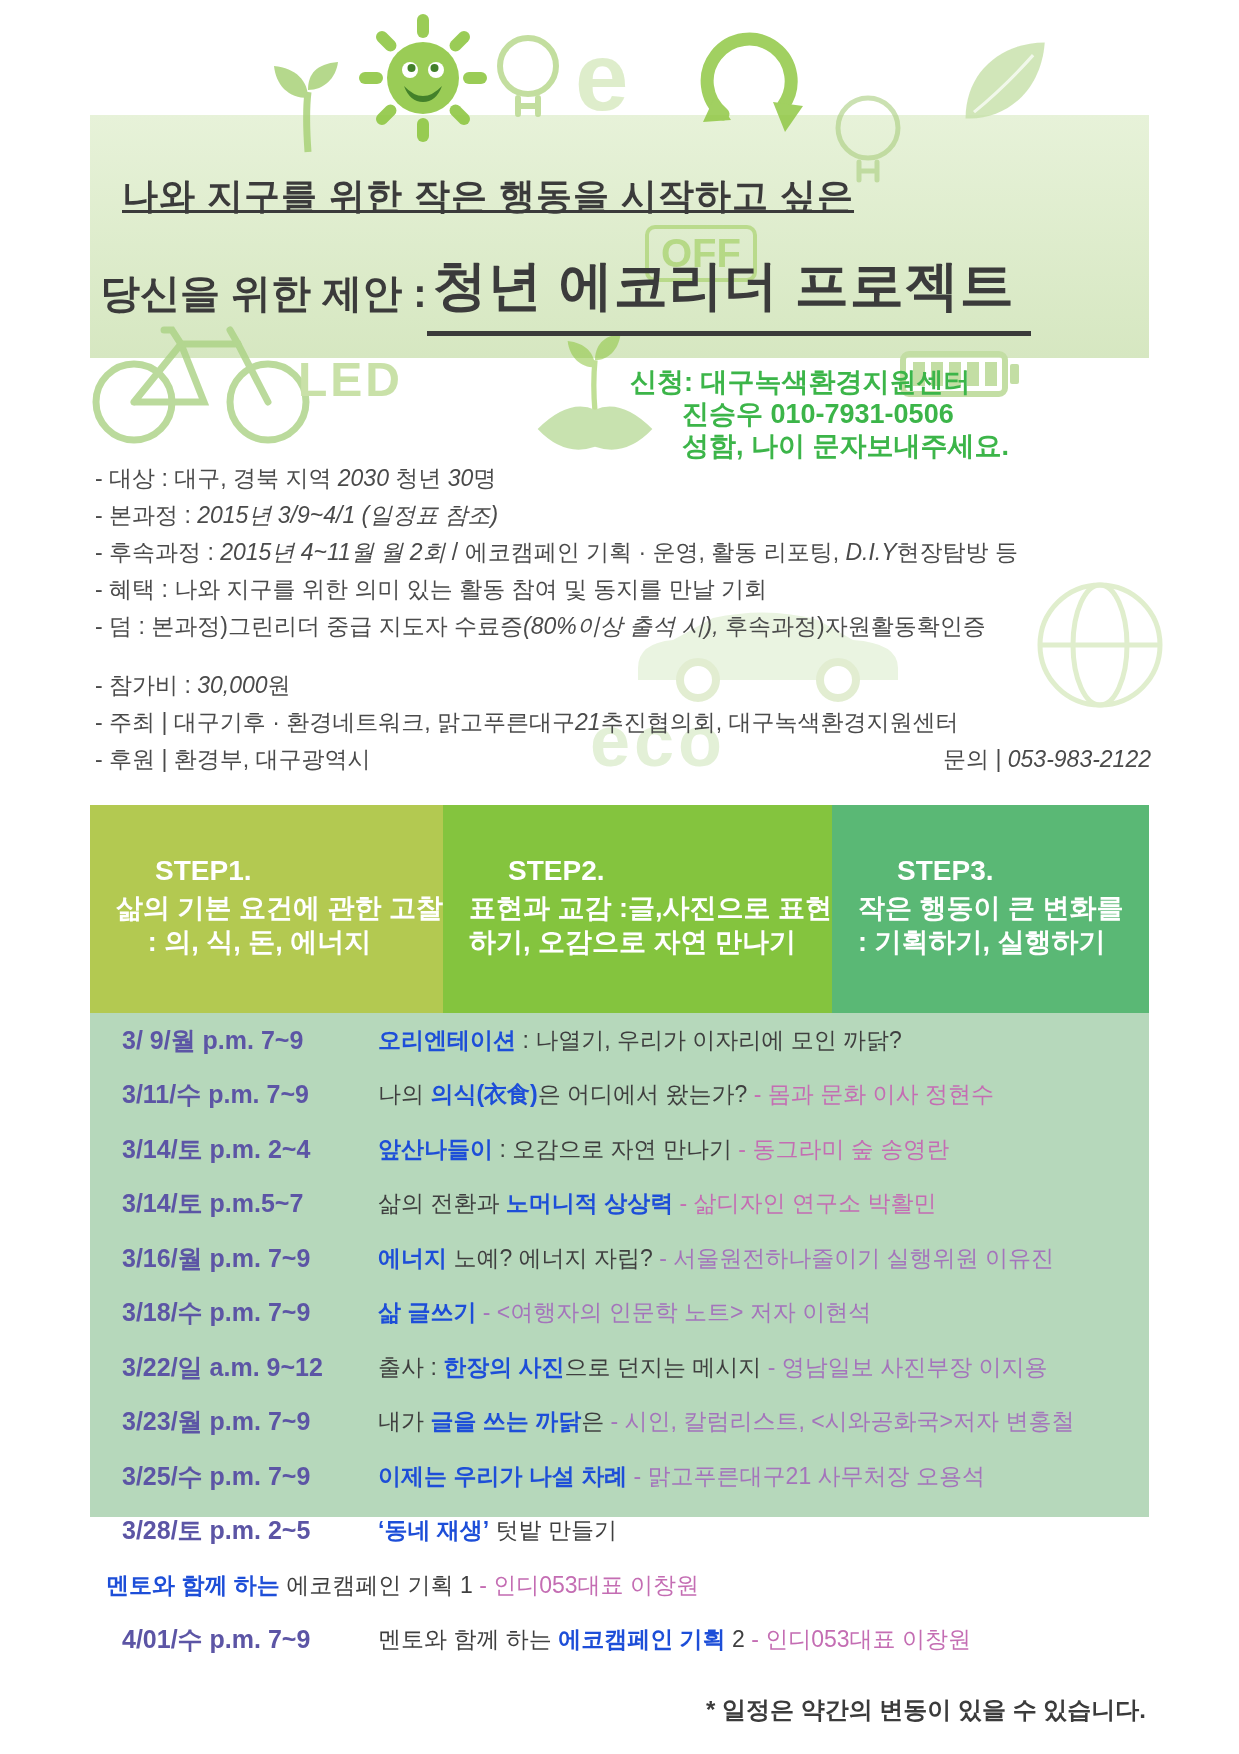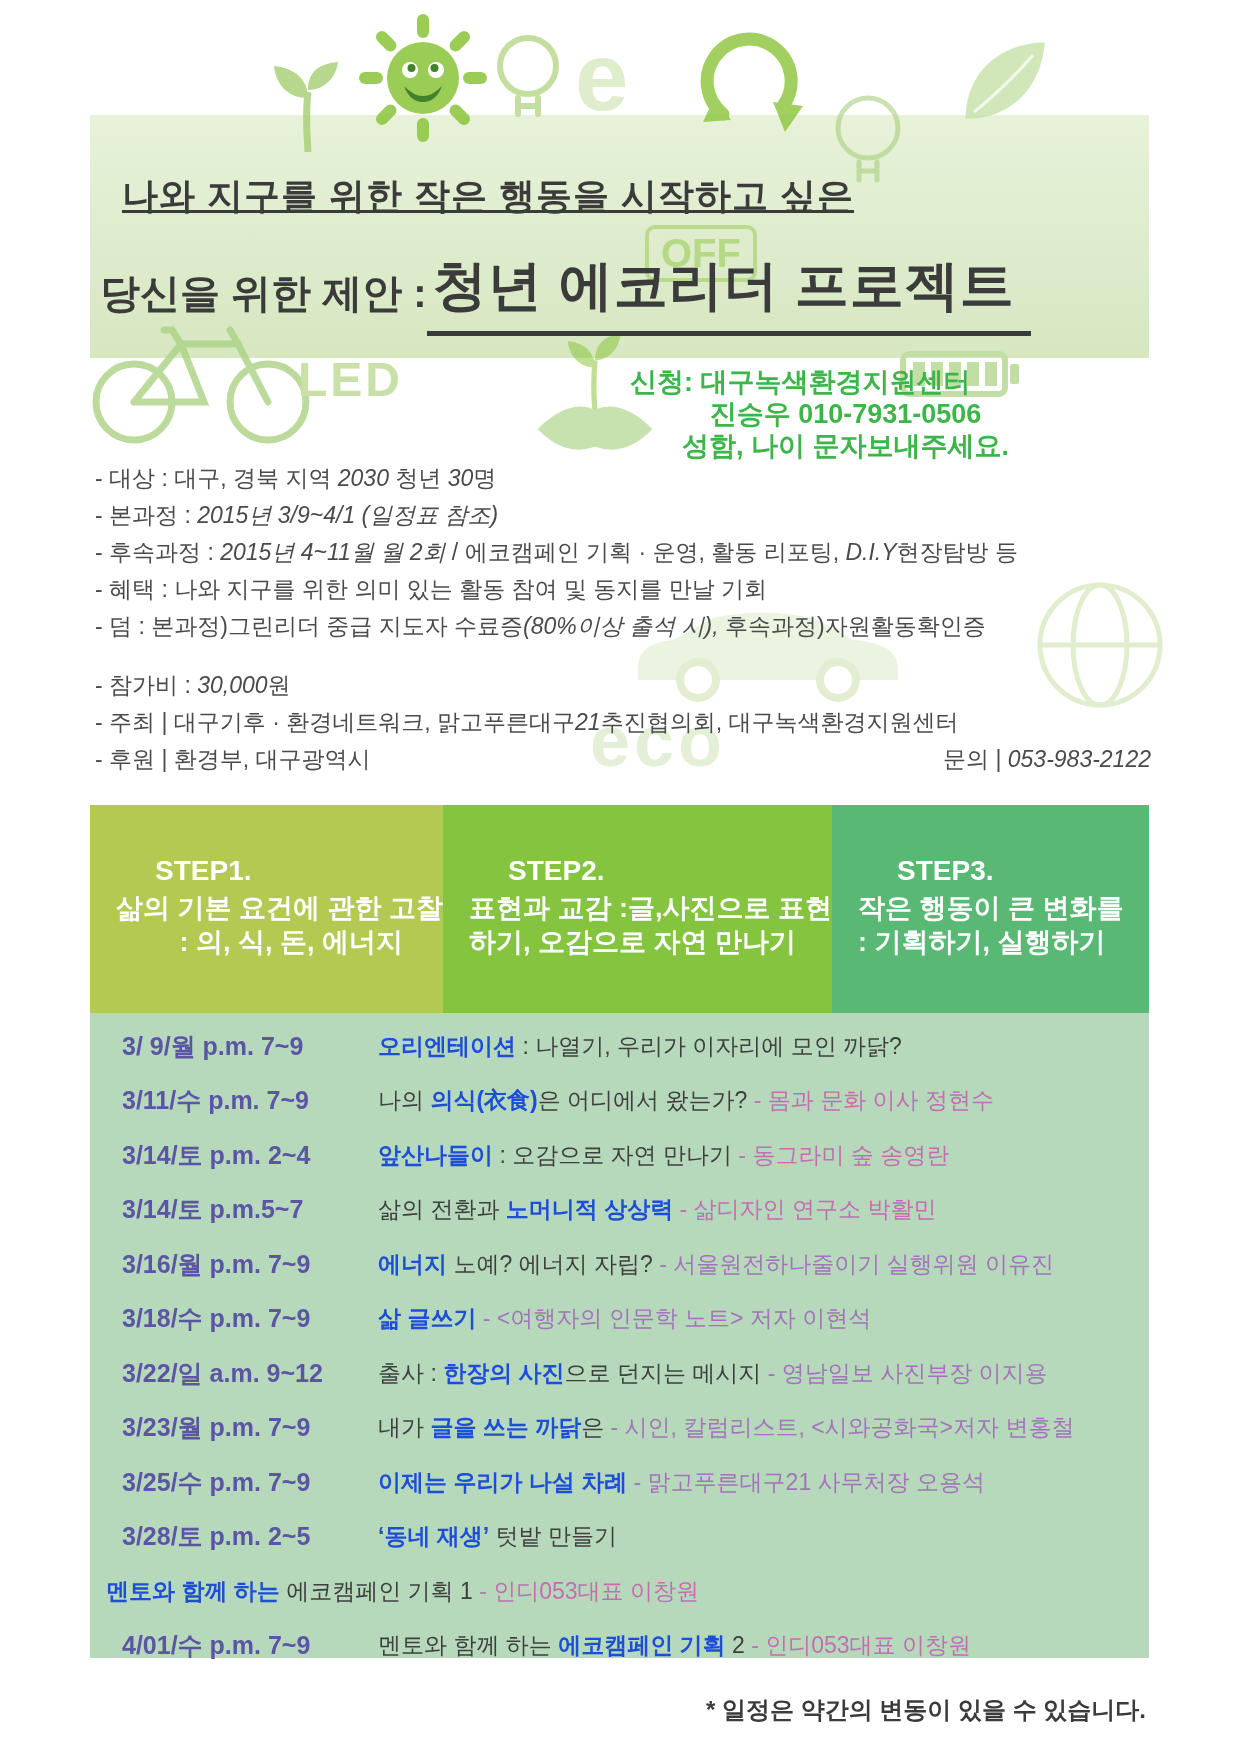--- a/index.html
+++ b/index.html
@@ -18,44 +18,44 @@
 
   
   .wm-off{left:645px;top:202px;font-size:40px;font-weight:800;color:rgba(141,198,63,.5);
           border:4px solid rgba(141,198,63,.45);border-radius:10px;padding:2px 12px;z-index:1;position:absolute;margin-top:23px;}
   .wm-led{left:298px;top:352px;font-size:48px;font-weight:800;color:#c9e1a8;letter-spacing:3px;}
   .wm-eco{left:590px;top:700px;font-size:72px;font-weight:800;color:#e3f0d7;letter-spacing:4px;}
   .wm-e{left:575px;top:22px;font-size:96px;font-weight:800;color:#d7e9bf;opacity:.8;}
 
   
   .contact{left:630px;top:366px;font-size:27px;font-weight:700;color:var(--accent_green);line-height:32px;}
-  .contact .ind{padding-left:52px;text-align:center;}
+  .contact .ind{padding-left:52px;}
 
   
   .info{left:95px;top:460px;width:1056px;font-size:23px;font-weight:500;color:var(--body_gray);}
   .info-line{height:37px;line-height:37px;white-space:nowrap;position:relative;}
   .info-gap{height:22px;}
   .inquiry{position:absolute;right:0;top:0;}
 
   .seg-b{font-weight:700;color:#1d4ed8;}
   .seg-i{font-style:italic;}
   .seg-p{color:var(--speaker_pink);}
   .seg-u{color:var(--speaker_purple);}
 
   
   .steps{left:90px;top:805px;width:1059px;height:208px;display:flex;z-index:2;position:absolute;}
   .step{flex:1;color:#fff;padding:50px 0 0 26px;box-sizing:border-box;}
   .step .lbl{font-size:28px;font-weight:700;margin-bottom:4px;margin-left:39px;}
   .step .ln{font-size:27px;font-weight:600;line-height:34px;white-space:nowrap;}
-  .step .ctr{text-align:right;padding-right:40px;}
+  .step .ctr{text-align:center;padding-right:40px;}
   .s1{background:var(--step1_bg);} .s2{background:var(--step2_bg);} .s3{background:var(--step3_bg);}
 
   
-  .schedule{left:90px;top:1013px;width:1059px;height:645px;background:var(--schedule_bg);
-            z-index:2;position:absolute;padding-top:6px;box-sizing:border-box;}
+  .schedule{left:90px;top:1013px;width:1059px;height:504px;background:var(--schedule_bg);
+            z-index:2;position:absolute;box-sizing:border-box;}
   .srow{display:flex;align-items:center;height:54.5px;}
   .sdate{width:240px;padding-left:32px;font-size:25px;font-weight:600;color:var(--date_purple);flex:none;white-space:nowrap;}
   .stext{flex:1;padding-left:16px;font-size:23px;font-weight:500;color:#3f3f3f;white-space:nowrap;}
 
   .footnote{right:93px;top:1694px;font-size:24px;font-weight:600;color:#3b3b3b;}
 </style>
 </head>
 <body>
 
 <div class="page">

